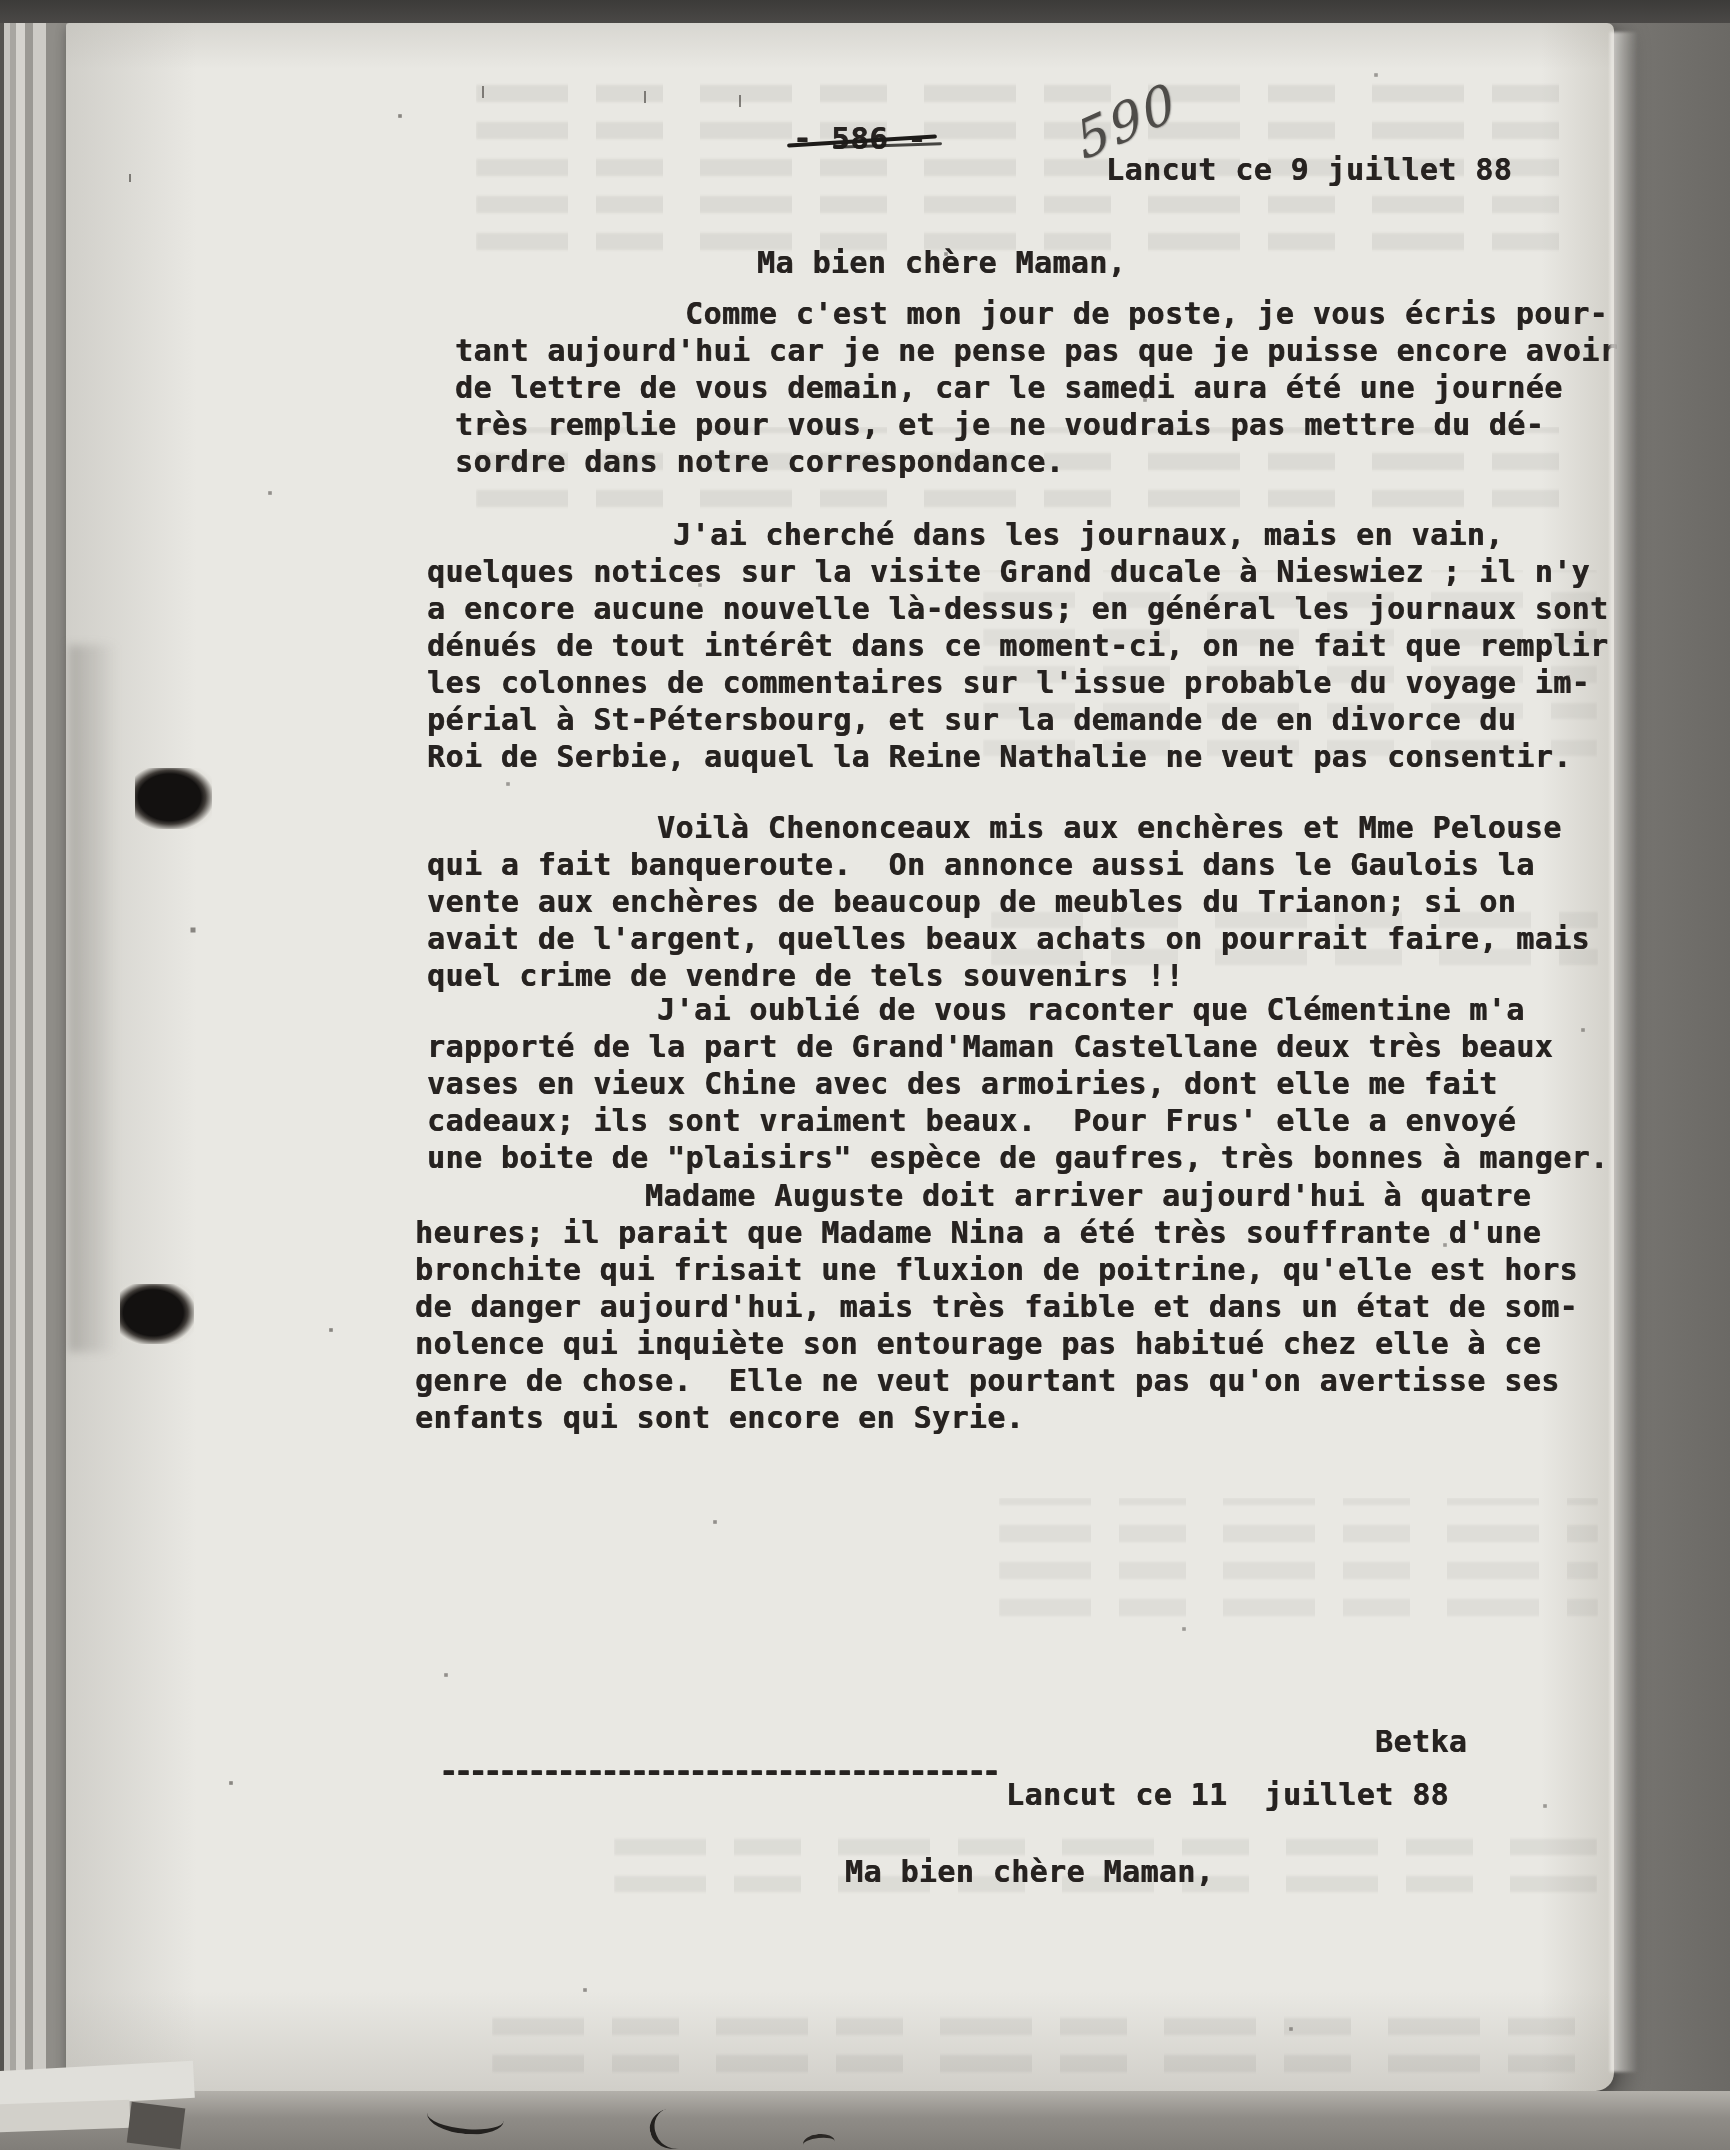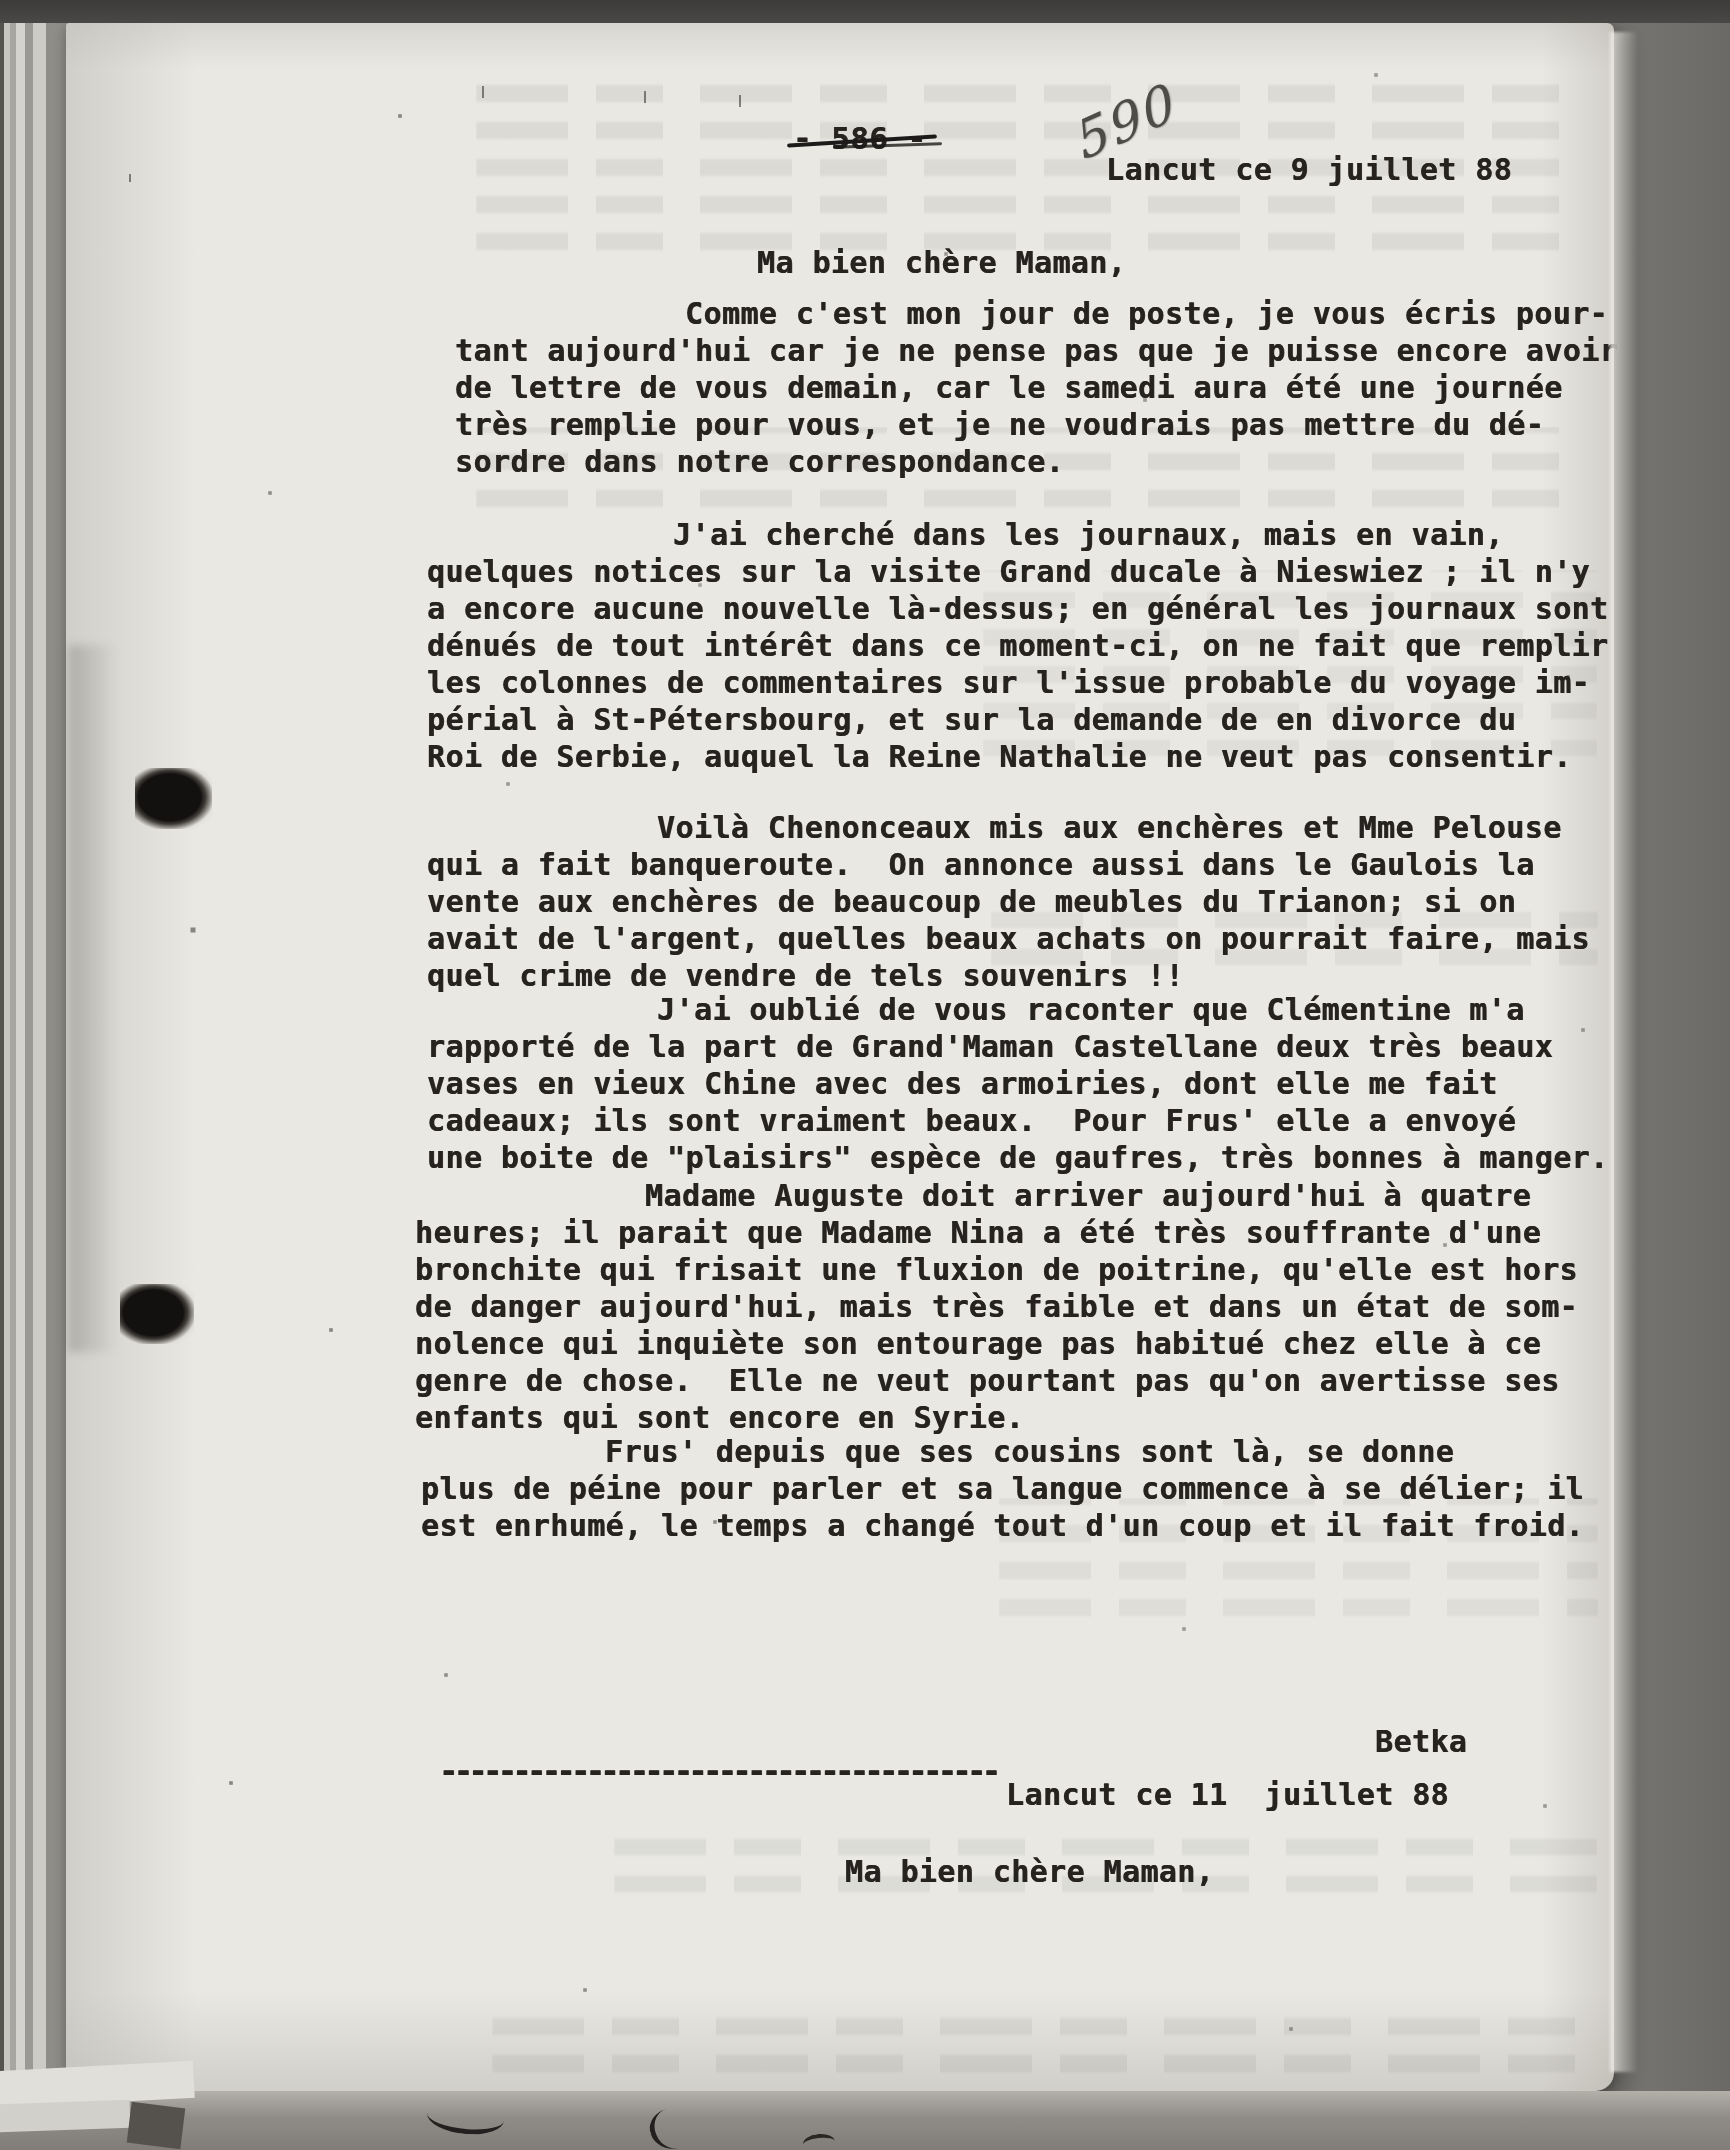--- a/index.html
+++ b/index.html
@@ -159,23 +159,20 @@
 vases en vieux Chine avec des armoiries, dont elle me fait
 cadeaux; ils sont vraiment beaux.  Pour Frus' elle a envoyé
 une boite de "plaisirs" espèce de gaufres, très bonnes à manger.</div>
   <div class="txt" id="p5">Madame Auguste doit arriver aujourd'hui à quatre
 heures; il parait que Madame Nina a été très souffrante d'une
 bronchite qui frisait une fluxion de poitrine, qu'elle est hors
 de danger aujourd'hui, mais très faible et dans un état de som-
 nolence qui inquiète son entourage pas habitué chez elle à ce
 genre de chose.  Elle ne veut pourtant pas qu'on avertisse ses
 enfants qui sont encore en Syrie.</div>
-  <div class="txt" id="p6">Frus' depuis que ses cousins sont là, se donne
-plus de péine pour parler et sa langue commence à se délier; il
-est enrhumé, le temps a changé tout d'un coup et il fait froid.</div>
 
   <div class="txt" id="sig">Betka</div>
 
   <div class="txt" id="dashes">--------------------------------------</div>
 
   <div class="txt" id="date2">Lancut ce 11  juillet 88</div>
   <div class="txt" id="sal2">Ma bien chère Maman,</div>
 
   <div class="hole" id="hole1"></div>
   <div class="hole" id="hole2"></div>

